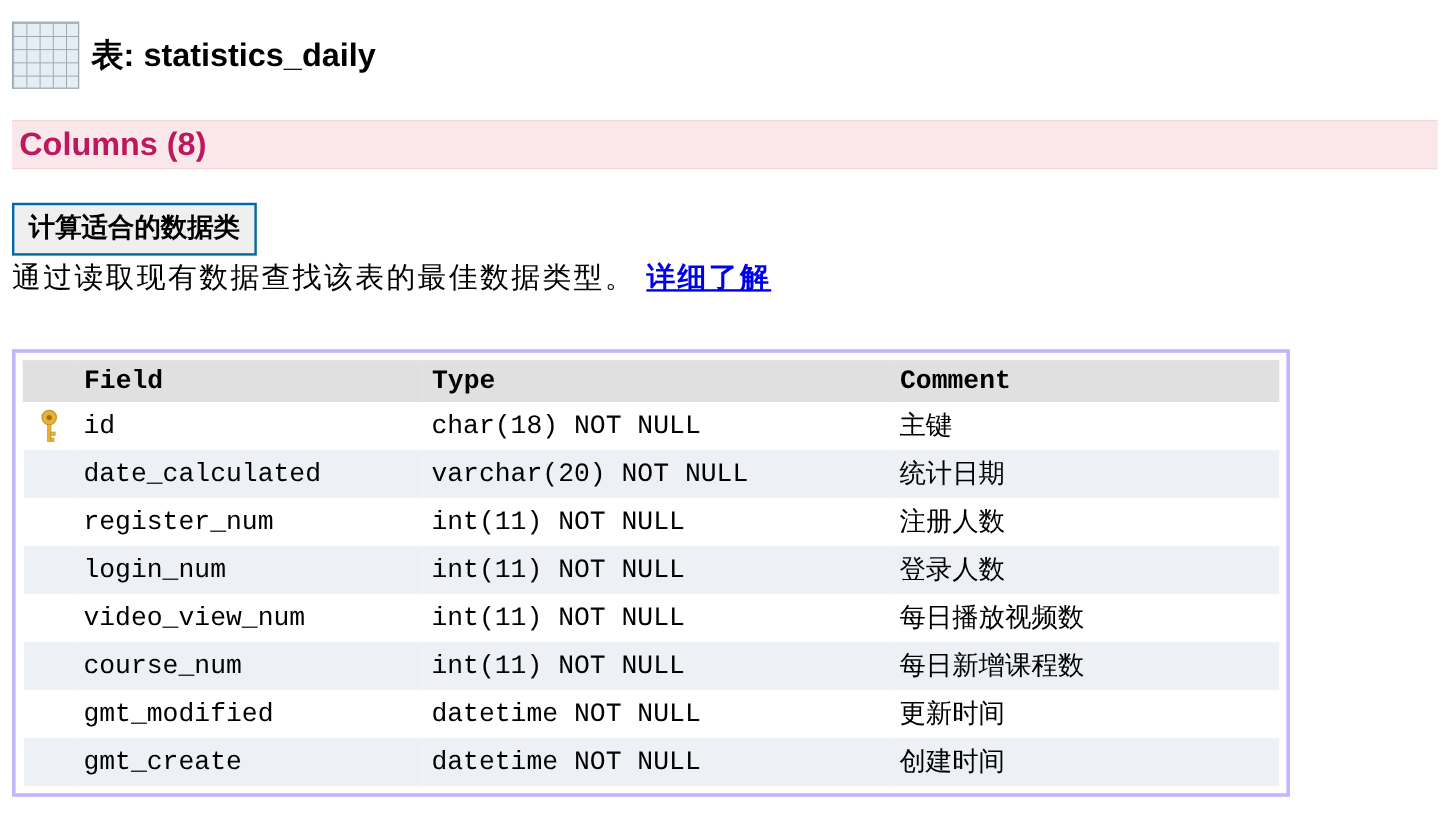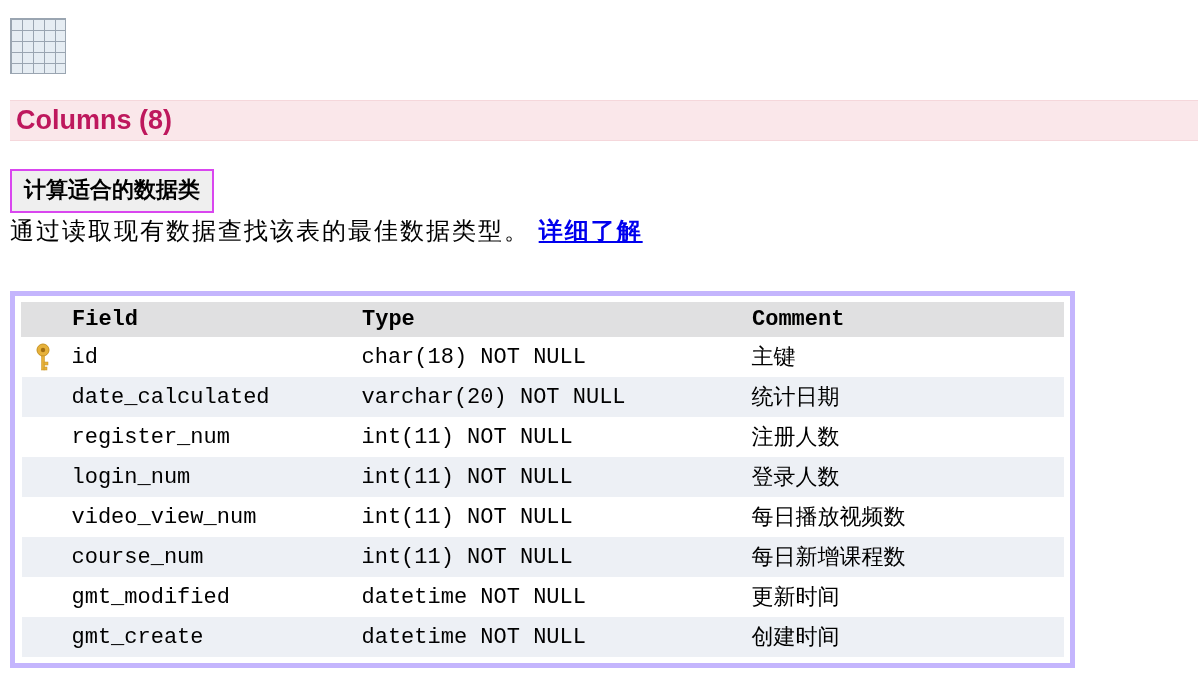--- a/index.html
+++ b/index.html
@@ -45,40 +45,40 @@
   }
 
   .opt-button {
     display: inline-block;
     font-family: "Microsoft YaHei", "SimSun", sans-serif;
     font-size: 22px;
     font-weight: 600;
     color: #000;
     padding: 4px 12px 6px;
     background: #efefef;
-    border: 2px solid #d946ef;
+    border: 2px solid #0369a1;
     cursor: pointer;
     margin-left: 0;
     margin-bottom: 2px;
   }
 
   .opt-desc {
     font-size: 24px;
     letter-spacing: 2px;
     color: #000;
     margin-bottom: 26px;
   }
   .opt-desc a {
     color: #0000ee;
     text-decoration: underline;
     font-weight: bold;
   }
 
   .cols-table-wrap {
-    border: 5px solid #c4b5fd;
+    border: 3px solid #c4b5fd;
     padding: 6px;
     background: #ffffff;
     width: 1065px;
     margin-left: 0px;
     margin-top: 44px;
   }
   .cols-table {
     width: 100%;
     border-collapse: collapse;
   }
@@ -109,20 +109,23 @@
   .col-type  { width: 390px; }
   .col-comment { }
 
   .key-icon svg { display:block; margin:0 auto; }
 </style>
 </head>
 <body>
 
 <div class="title-row">
   <div class="table-icon"></div>
+  <div class="title-text">
+    <span>表: </span><span>statistics_daily</span>
+  </div>
 </div>
 
 <div class="section-header">
   <span>Columns (</span><span>8</span><span>)</span>
 </div>
 
 <div>
   <button class="opt-button">计算适合的数据类</button>
 </div>
 <div class="opt-desc">

